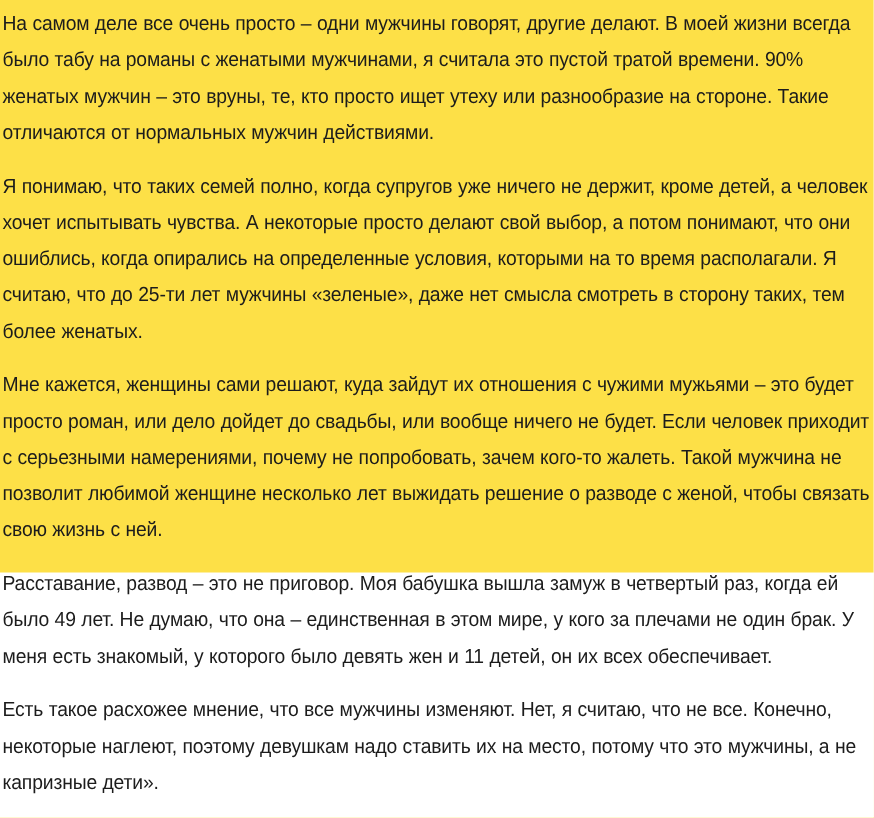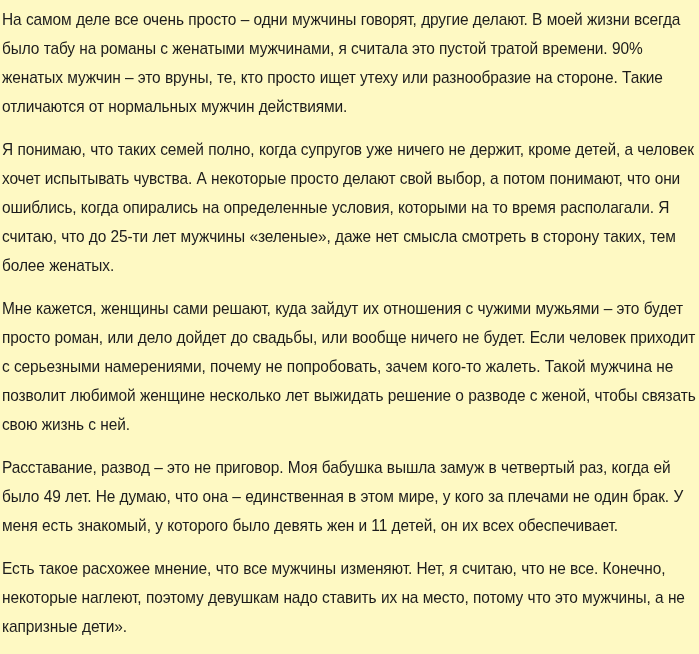--- a/index.html
+++ b/index.html
@@ -12,23 +12,23 @@
   body {
     width: 699px;
     height: 654px;
     overflow: hidden;
     font-family: "Liberation Sans", "DejaVu Sans", sans-serif;
   }
 
   .article {
     box-sizing: border-box;
     width: 699px;
-    height: 654px;
+    height: 458px;
     padding: 5px 2px 0 2px;
-    background: #fef9c3;
+    background: #fde047;
   }
 
   .paragraph {
     margin: 0 0 14px 0;
     padding: 0;
     font-size: 16.2px;
     line-height: 29px;
     color: #1c1c1c;
     text-align: left;
     font-weight: 400;

